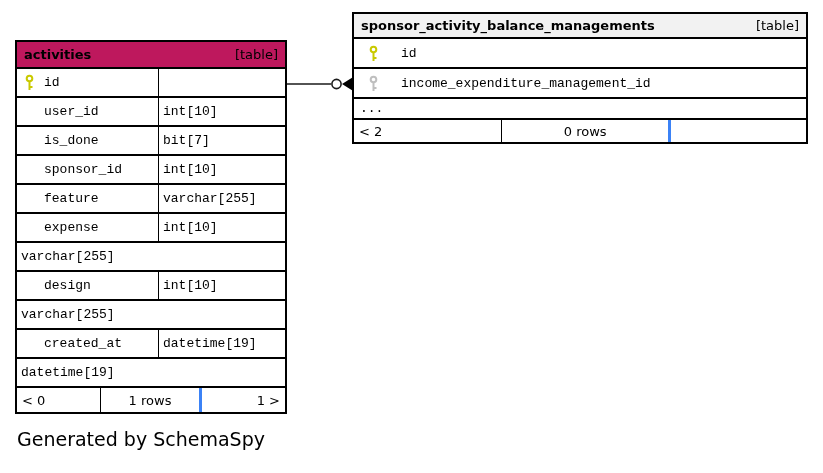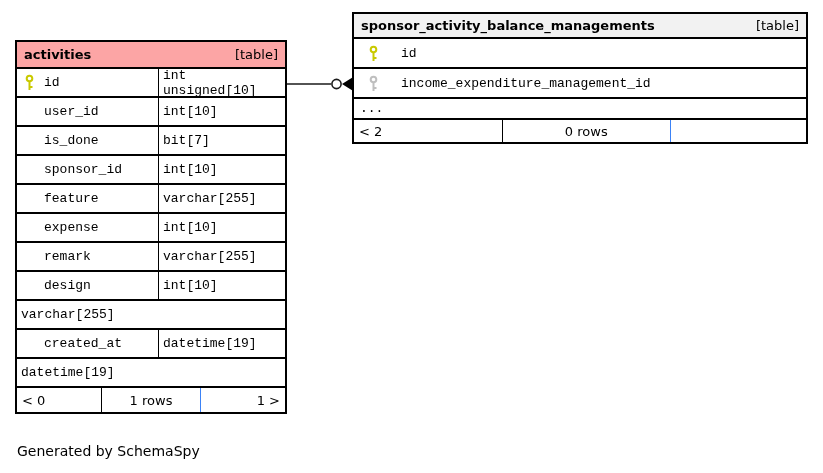--- a/index.html
+++ b/index.html
@@ -89,59 +89,58 @@
     height: 24px;
     align-items: stretch;
   }
   .node-footer > div {
     display: flex;
     align-items: center;
     padding: 0 5px;
     box-sizing: border-box;
   }
   .f-left  { flex: 1; justify-content: flex-start; border-right: 1px solid #000; }
-  .f-center{ flex: 1.2; justify-content: center; border-right: 1px solid #3b82f6; }
+  .f-center{ flex: 1.2; justify-content: center; border-right: 3px solid #3b82f6; }
   .f-right { flex: 1; justify-content: flex-end; }
 
   .key-icon { display: block; }
 
   #connector {
     position: absolute;
     left: 287px;
     top: 74px;
   }
   #generated-by {
     position: absolute;
     left: 17px;
-    top: 443px;
-    font-size: 14px;
+    top: 428px;
+    font-size: 19px;
   }
 </style>
 </head>
 <body>
 
 <div class="node" style="left:15px; top:40px; width:272px;">
-  <div class="node-header" style="background: #fca5a5;">
+  <div class="node-header" style="background: #be185d;">
     <span class="tname">activities</span>
     <span class="tbadge">[table]</span>
   </div>
   <div class="rowset">
 
     <div class="row">
       <div class="col-name">
         <span class="icon-slot">
             <svg class="key-icon" width="11" height="17" viewBox="0 0 11 17" style="color: rgb(201, 201, 0);">
               <circle cx="5.5" cy="4.5" r="2.8" fill="none" stroke="currentColor" stroke-width="2"></circle>
               <line x1="5.5" y1="7.3" x2="5.5" y2="16" stroke="currentColor" stroke-width="2"></line>
               <line x1="5.5" y1="13" x2="8.5" y2="13" stroke="currentColor" stroke-width="2"></line>
             </svg>
           </span>
         <span>id</span>
       </div>
-      <div class="col-type">int unsigned[10]</div>
     </div>
 
     <div class="row">
       <div class="col-name">
         <span class="icon-slot"></span>
         <span>user_id</span>
       </div>
       <div class="col-type">int[10]</div>
     </div>
 
@@ -171,24 +170,20 @@
 
     <div class="row">
       <div class="col-name">
         <span class="icon-slot"></span>
         <span>expense</span>
       </div>
       <div class="col-type">int[10]</div>
     </div>
 
     <div class="row">
-      <div class="col-name">
-        <span class="icon-slot"></span>
-        <span>remark</span>
-      </div>
       <div class="col-type">varchar[255]</div>
     </div>
 
     <div class="row">
       <div class="col-name">
         <span class="icon-slot"></span>
         <span>design</span>
       </div>
       <div class="col-type">int[10]</div>
     </div>

